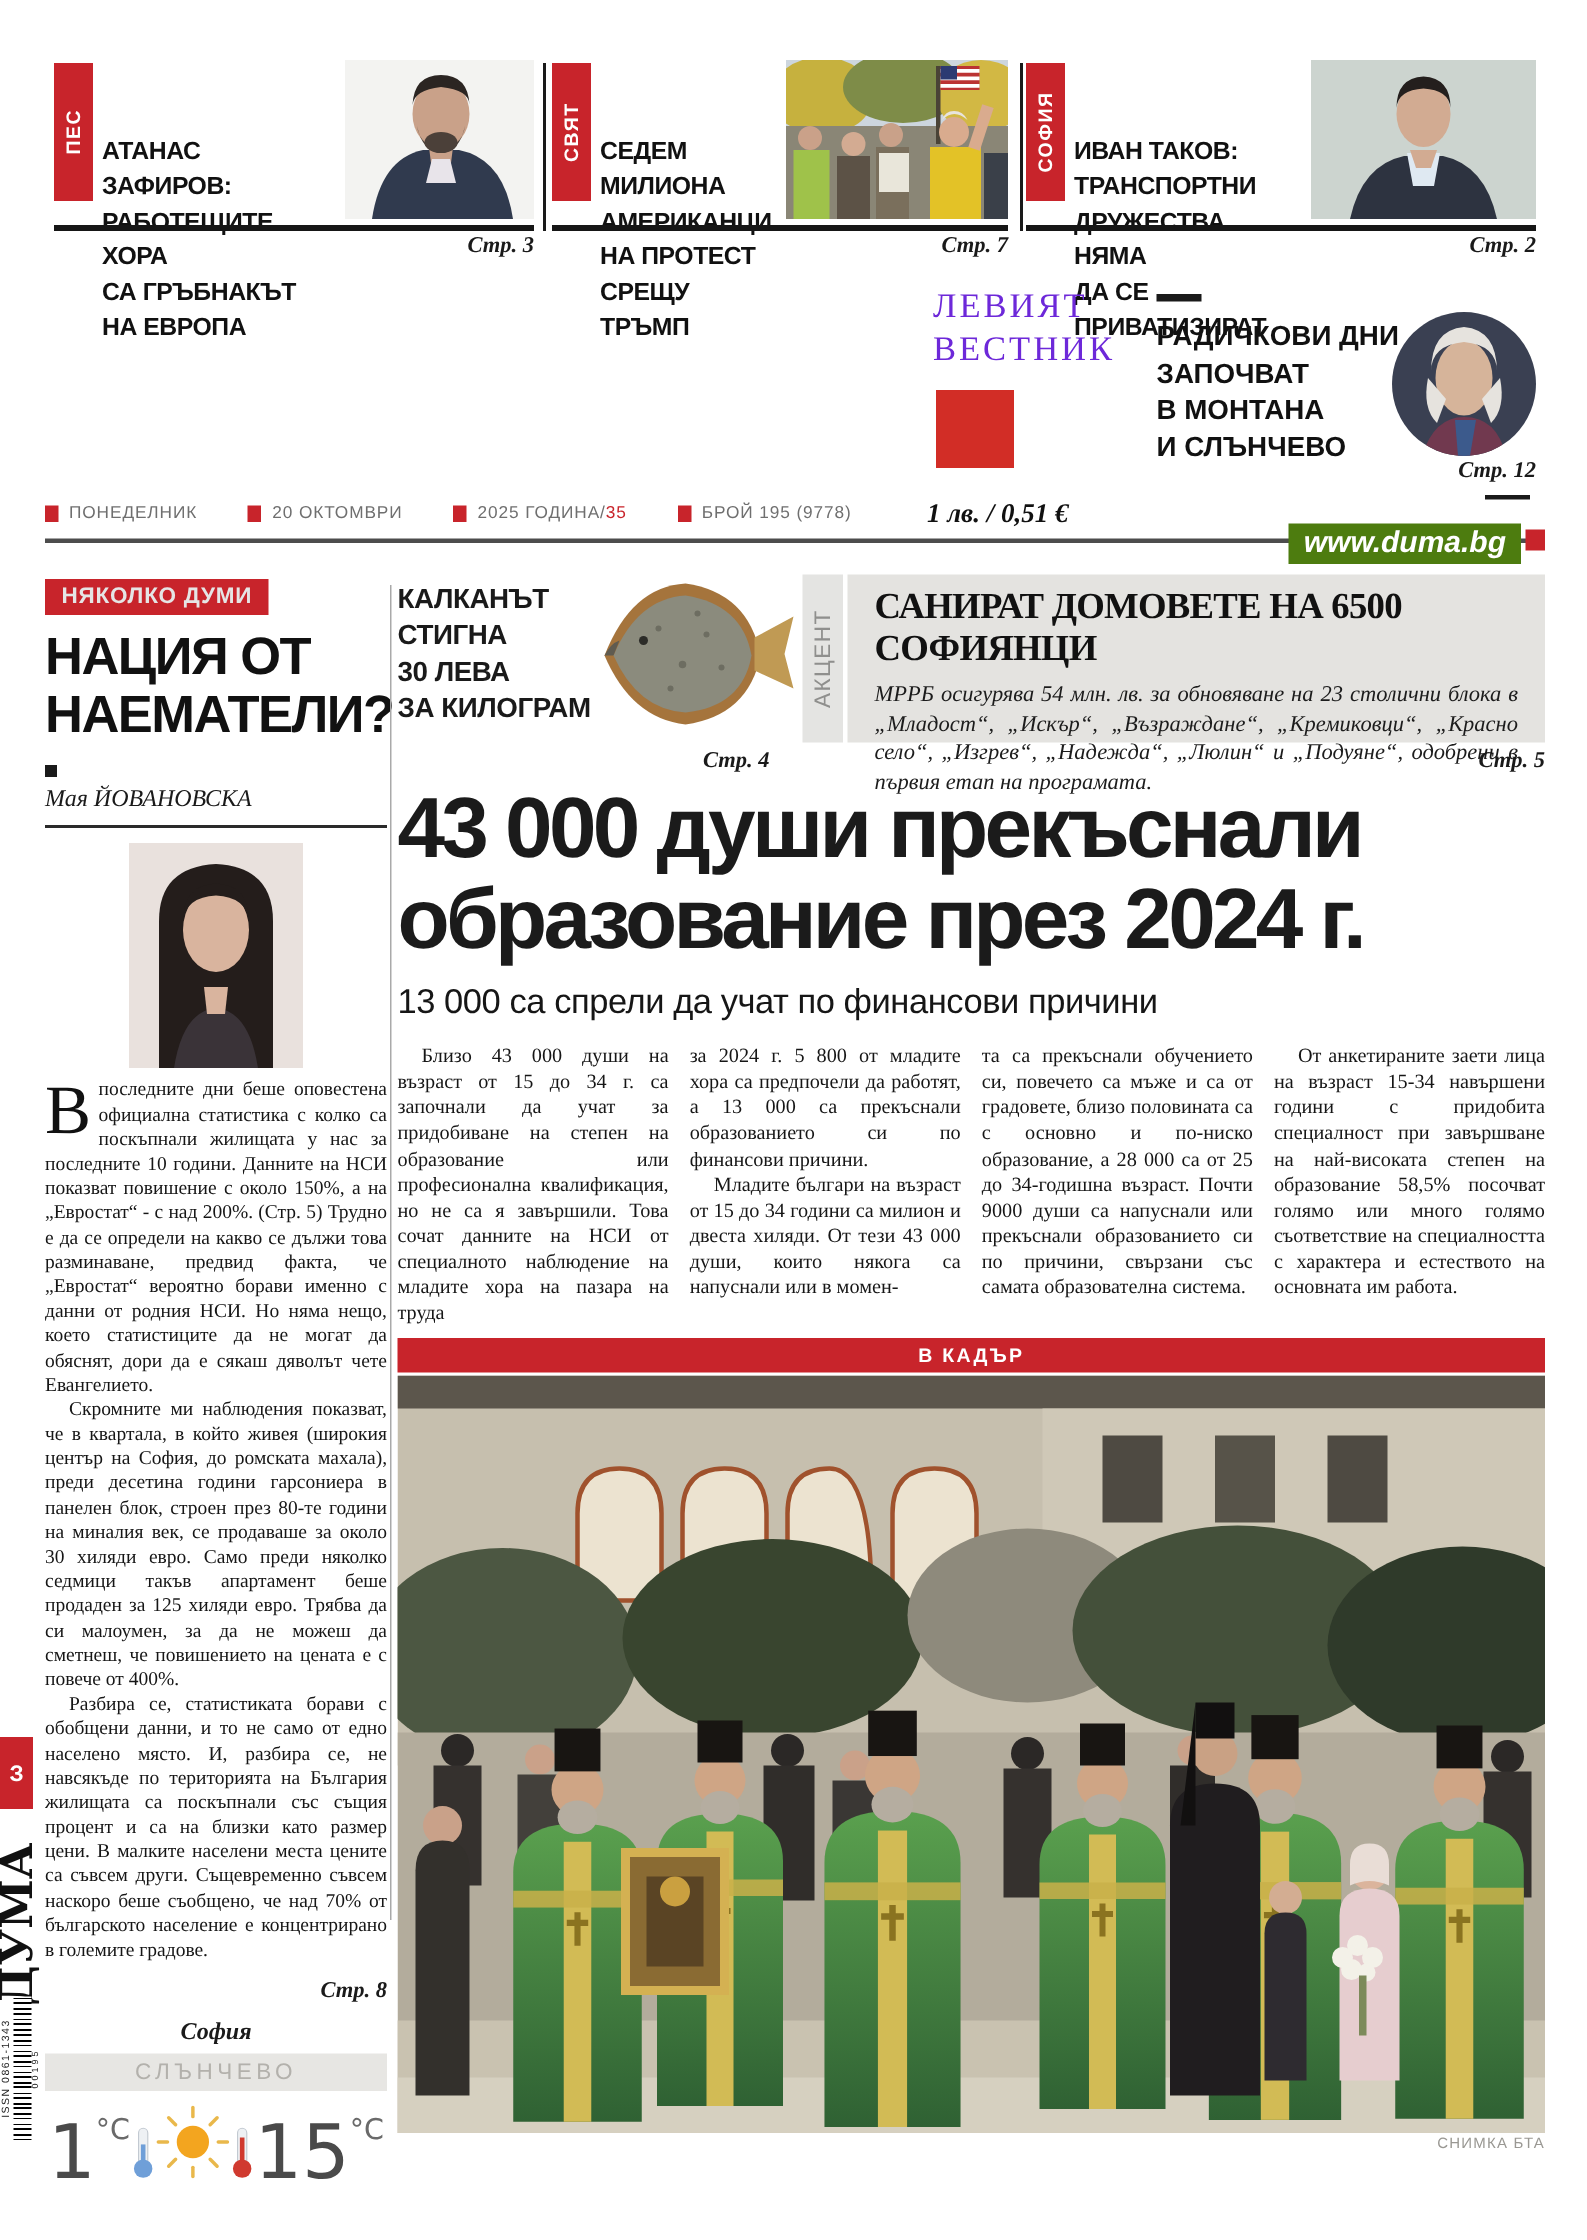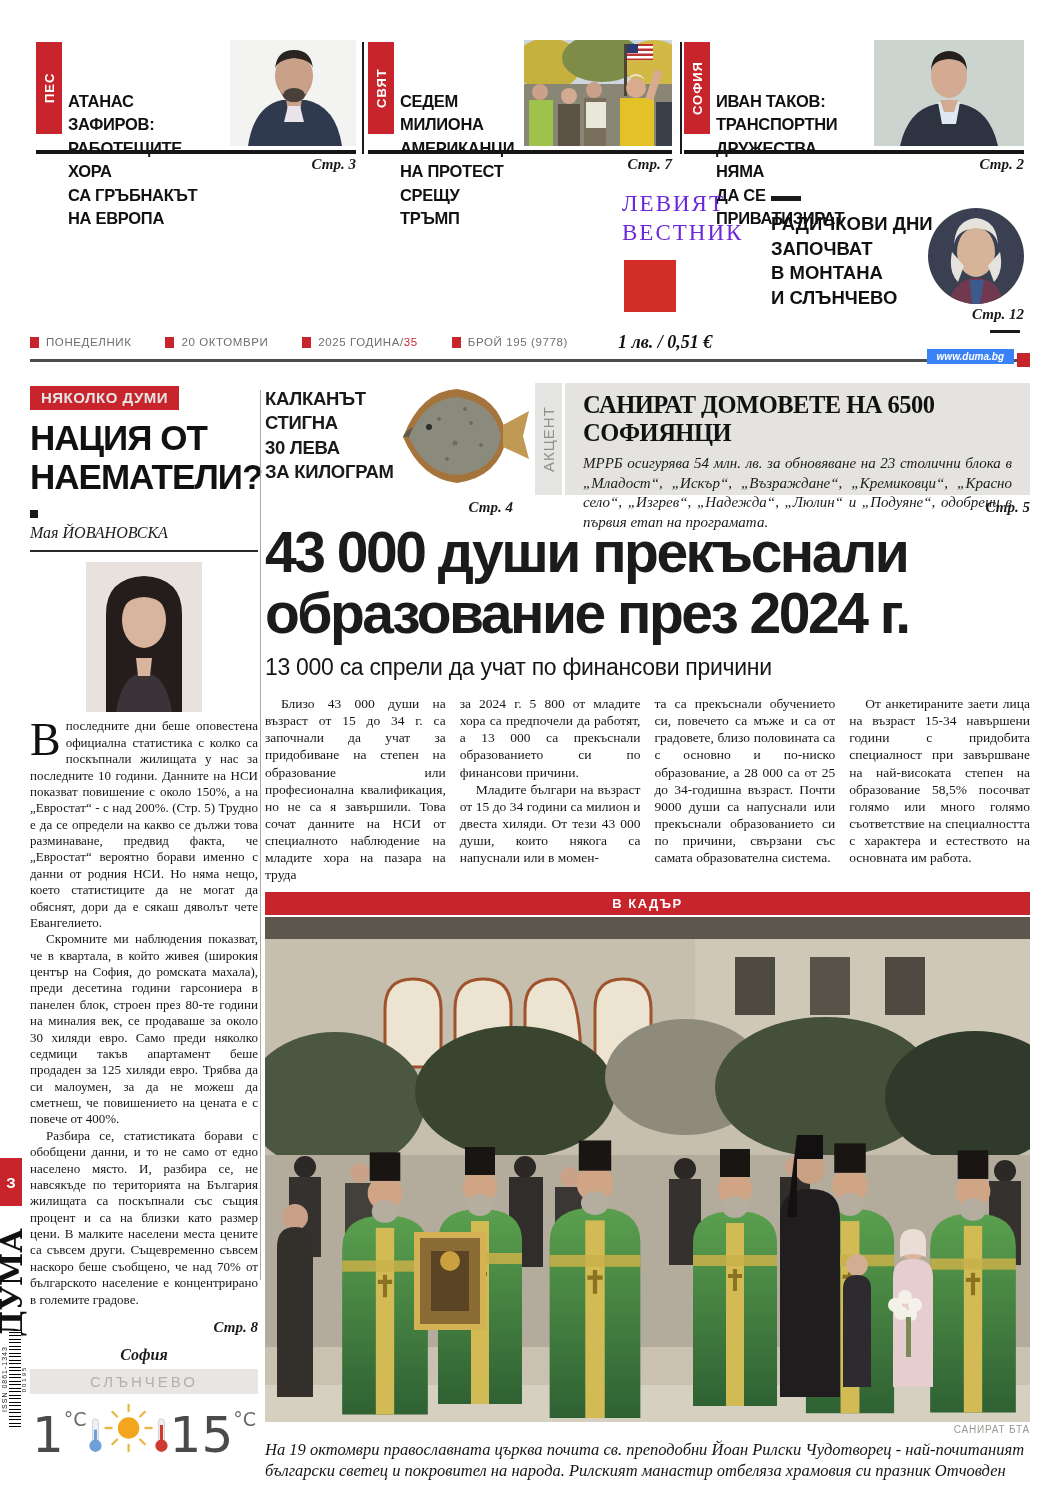--- a/index.html
+++ b/index.html
@@ -61,23 +61,23 @@
   .db-items { display:flex; }
   .db-item {
     font-family:"Liberation Sans",sans-serif; font-size:11.5px; color:#6f6f6f;
     letter-spacing:0.6px; margin-right:34px; display:flex; align-items:center;
   }
   .db-item::before { content:""; display:inline-block; width:9px; height:11px; background:#c8242b; margin-right:7px; }
   .db-red { color:#c8242b; }
   .price { position:absolute; left:588px; top:-4px; font-style:italic; font-weight:bold; font-size:18px; color:#111; }
   .db-rule { position:absolute; left:0; right:0; top:23px; height:3px; background:#4d4d4d; }
   .site-box {
-    position:absolute; right:16px; top:13px; background:#3b82f6; color:#fff;
+    position:absolute; right:16px; top:13px; background:#4d7c0f; color:#fff;
     font-family:"Liberation Sans",sans-serif; font-style:italic; font-weight:bold;
-    font-size:10px; padding:2px 10px;
+    font-size:20px; padding:2px 10px;
   }
   .site-red { position:absolute; right:0; top:17px; width:13px; height:14px; background:#c8242b; }
 
   
   #opinion {
     position:absolute; left:30px; top:386px; width:228px; height:1074px;
     display:flex; flex-direction:column;
   }
   .kicker {
     align-self:flex-start; background:#c8242b; color:#e5e5e5;
@@ -520,22 +520,21 @@
         <circle cx="592" cy="348" r="11" fill="#d3ad92"></circle>
         <path d="M578,470 L578,372 Q578,358 592,358 Q606,358 606,372 L606,470 Z" fill="#2e2b30"></path>
       </g>
       <g>
         <circle cx="30" cy="300" r="13" fill="#c9a189"></circle>
         <path d="M12,480 L12,330 Q12,310 30,310 Q48,310 48,330 L48,480 Z" fill="#33302c"></path>
       </g>
     </svg>
   </div>
 
-  <div class="credit">САНИРАТ БТА</div>
-  <div class="caption">На 19 октомври православната църква почита св. преподобни Йоан Рилски Чудотворец - най-почитаният български светец и покровител на народа. Рилският манастир отбеляза храмовия си празник Отчовден</div>
+  <div class="credit">СНИМКА БТА</div>
 
 </div>
 
 <div class="edge-red">З</div>
 <div class="edge-logo">ДУМА</div>
 <div class="barcode">
   <div class="issn">ISSN 0861-1343</div>
   <div class="stripes"></div>
   <div class="bc-num">00195</div>
 </div>

